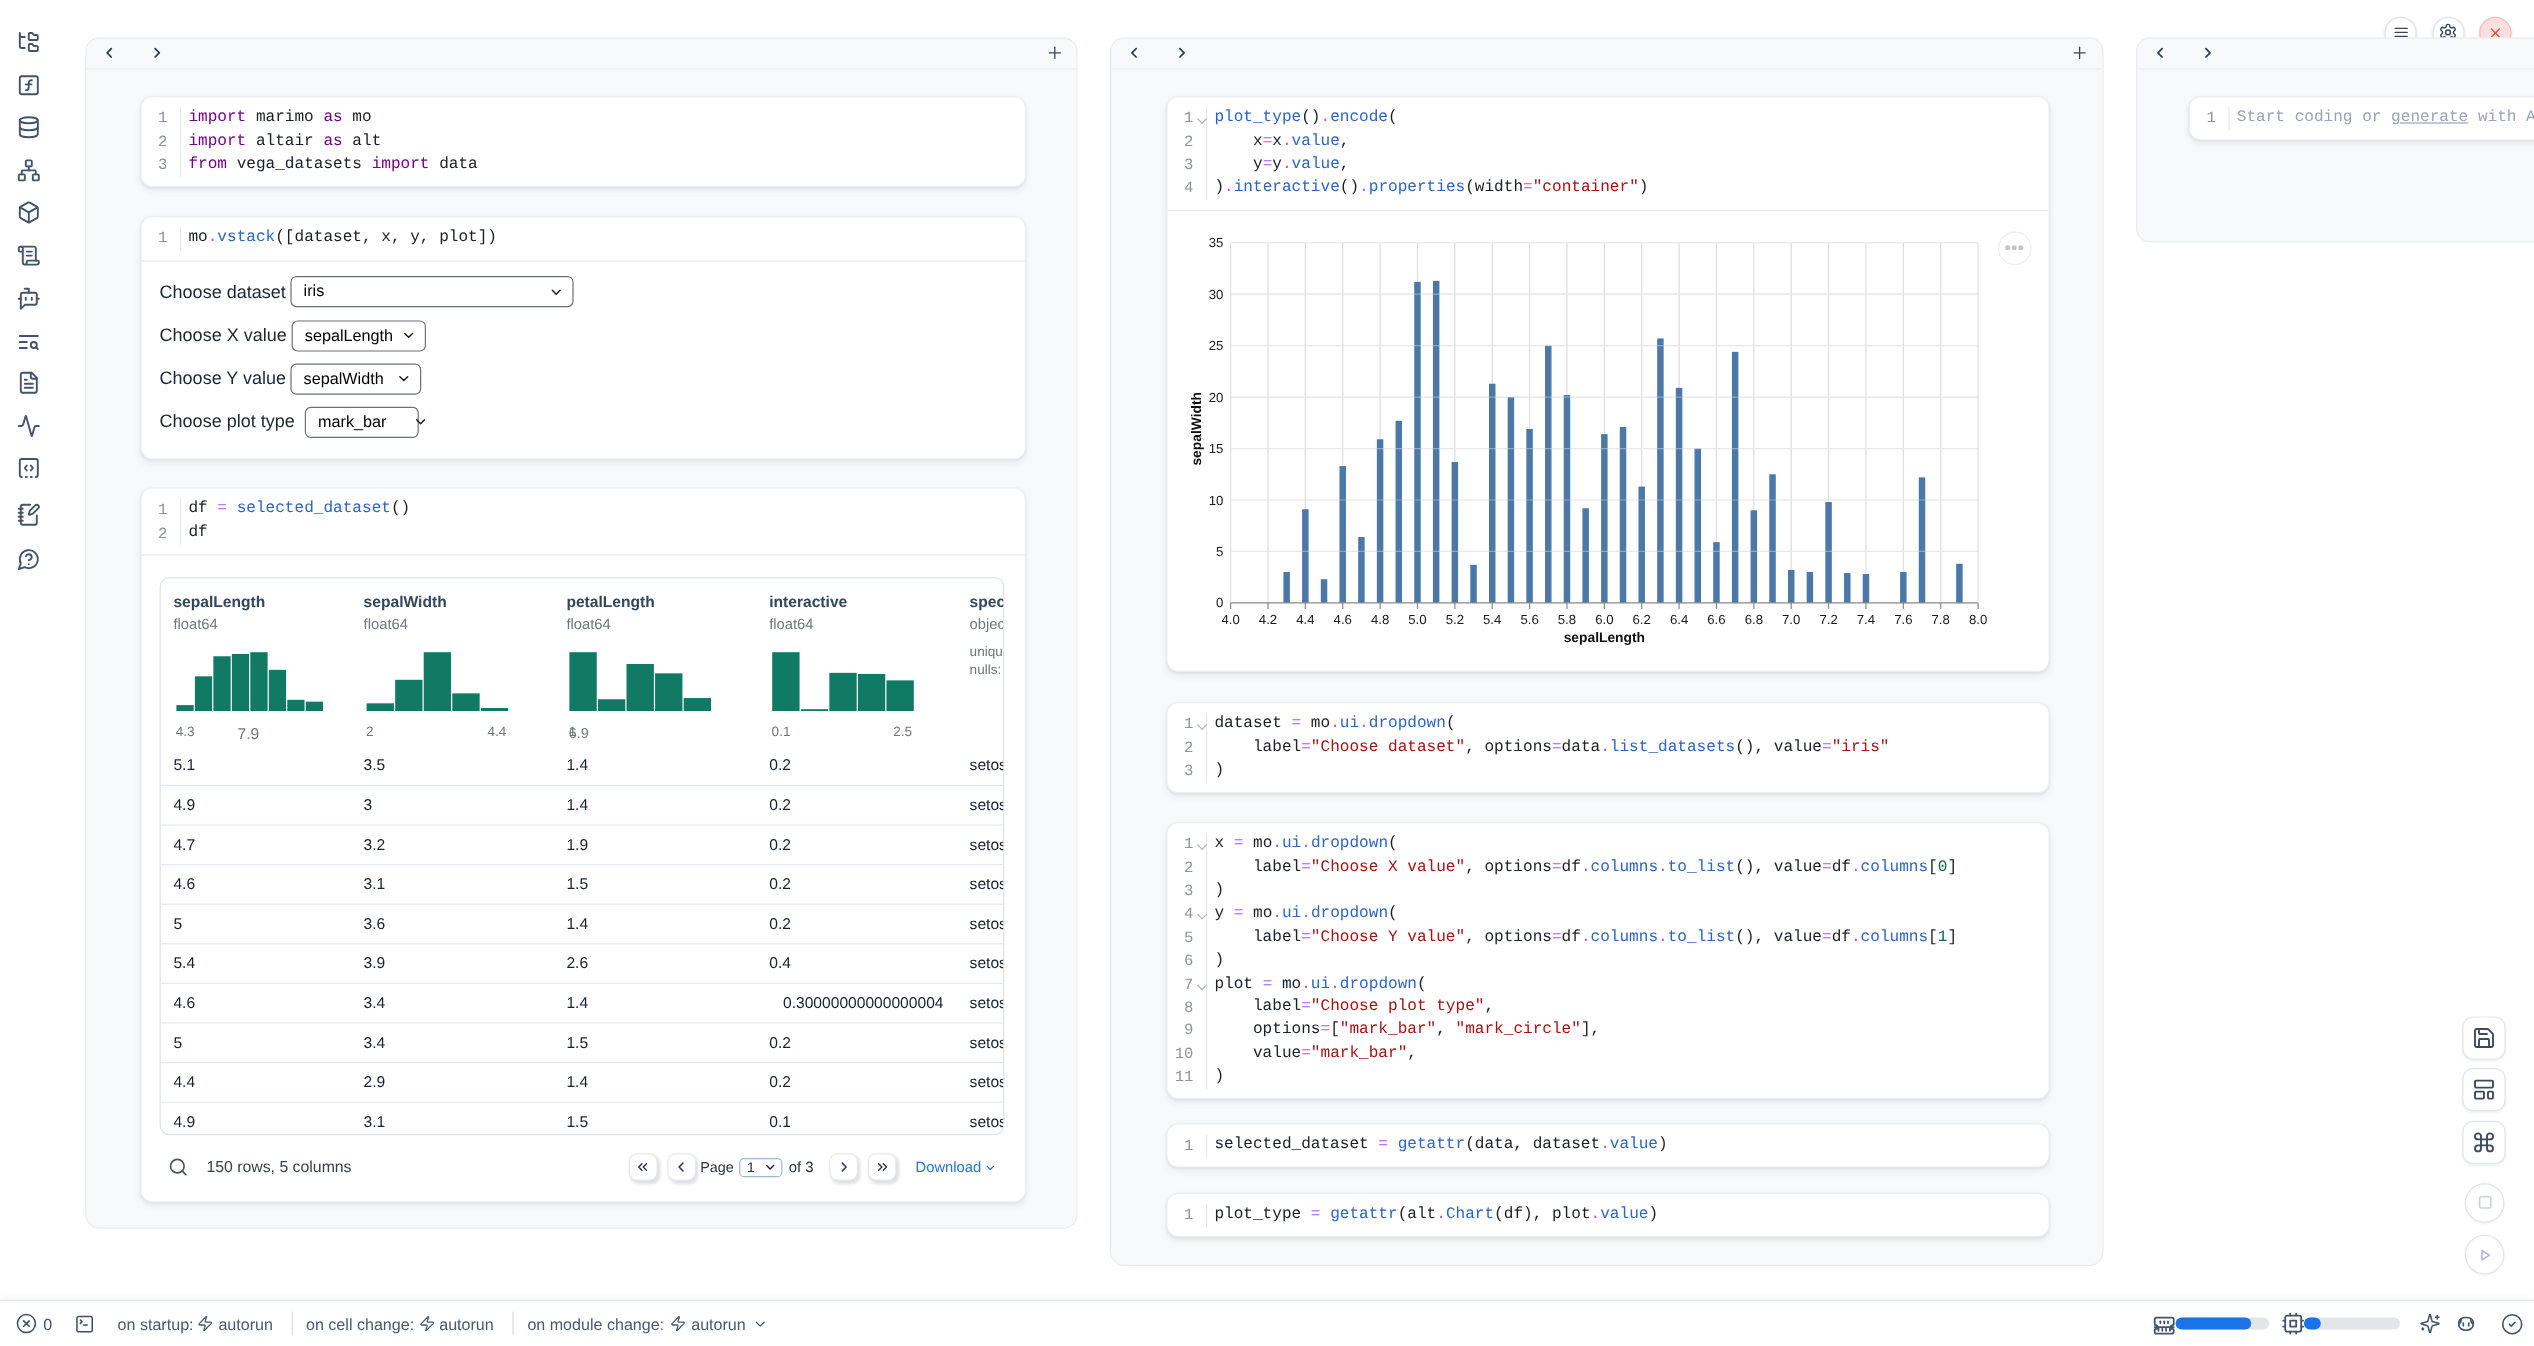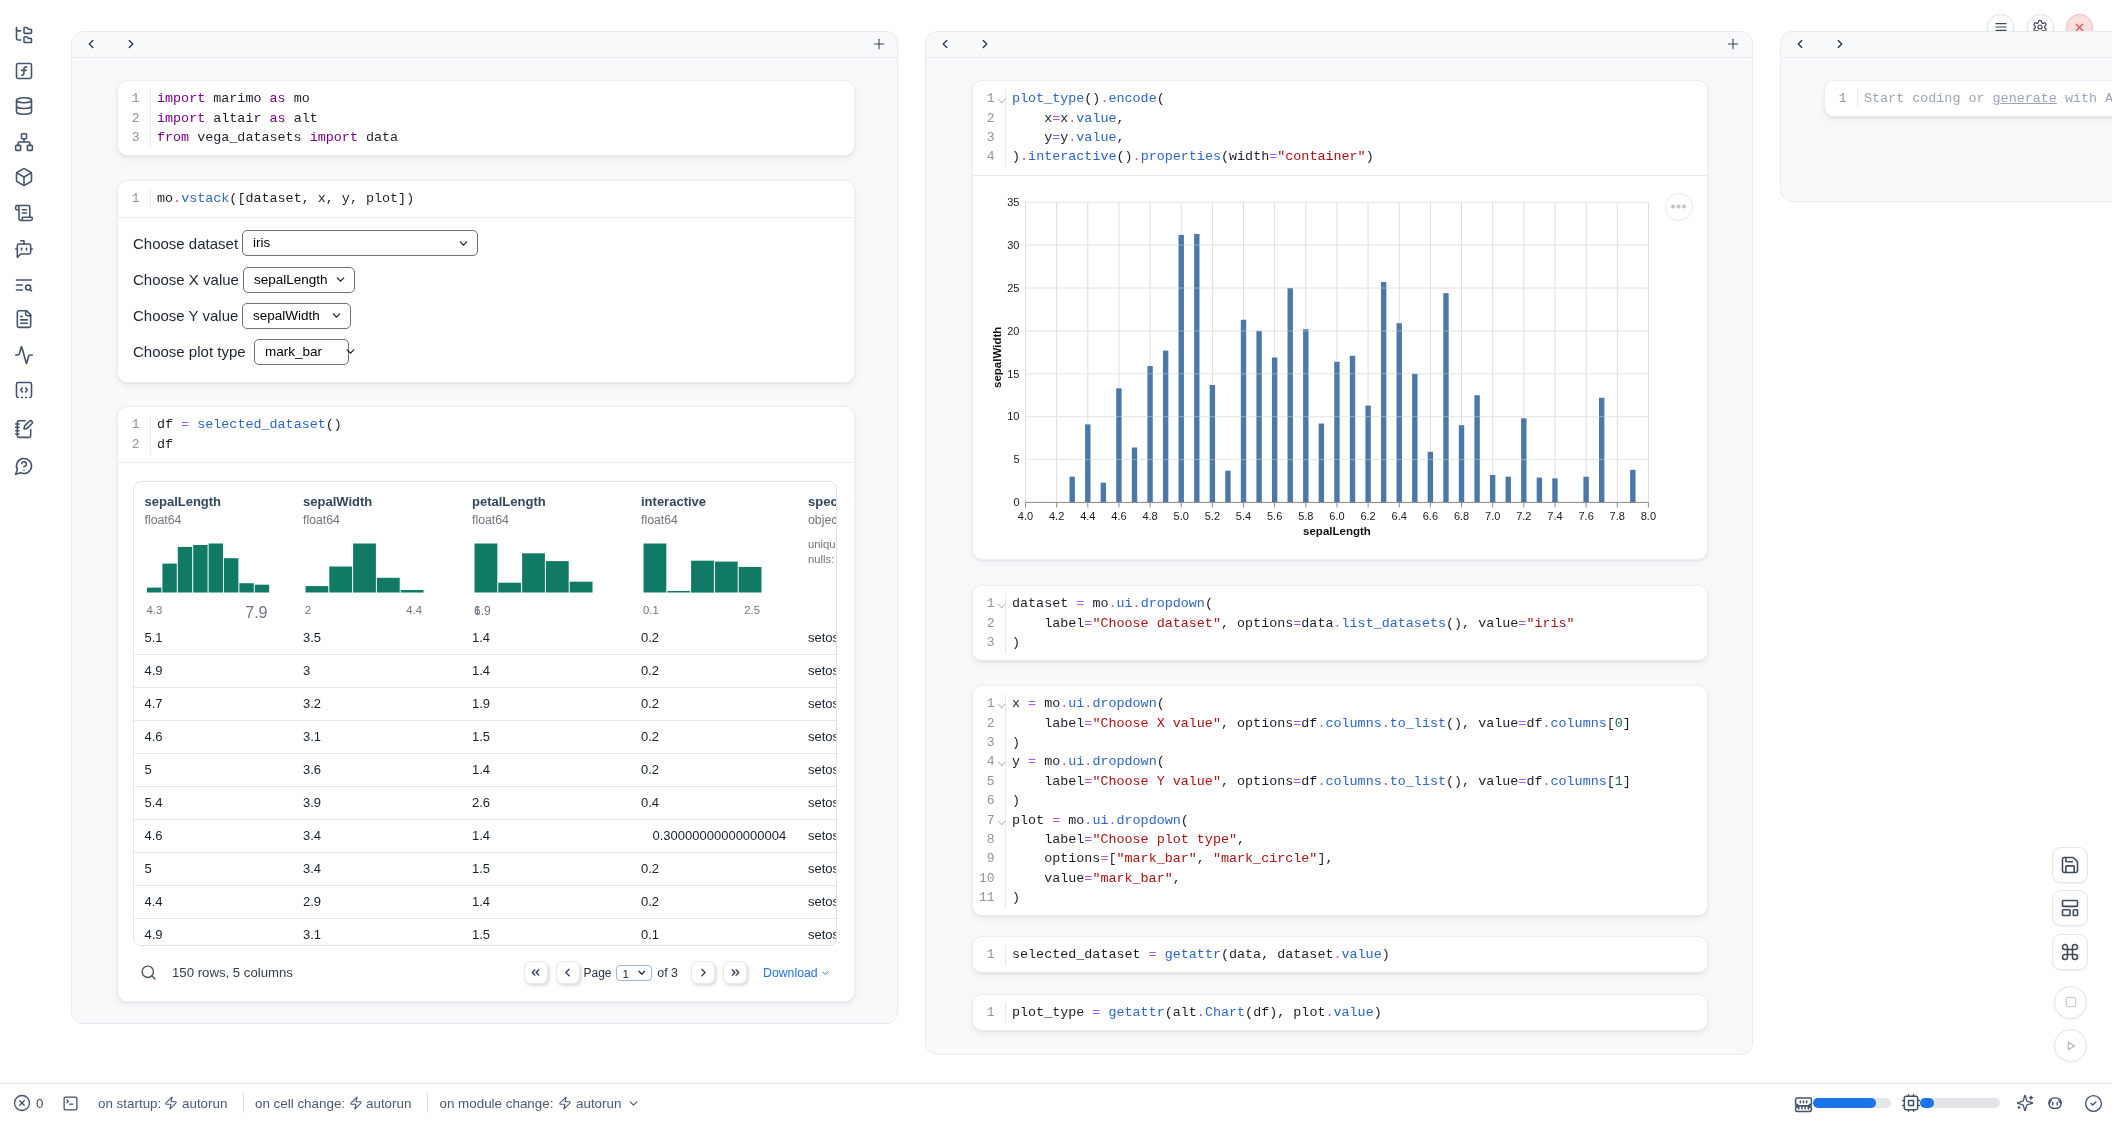--- a/index.html
+++ b/index.html
@@ -241,21 +241,21 @@
       <rect x="13.0" y="105.6" width="14.4" height="4.9" fill="#117a65"></rect>
       <rect x="28.4" y="81.6" width="14.4" height="28.9" fill="#117a65"></rect>
       <rect x="43.8" y="64.9" width="14.4" height="45.6" fill="#117a65"></rect>
       <rect x="59.2" y="63.0" width="14.4" height="47.5" fill="#117a65"></rect>
       <rect x="74.6" y="61.5" width="14.4" height="49.0" fill="#117a65"></rect>
       <rect x="90.0" y="76.2" width="14.4" height="34.3" fill="#117a65"></rect>
       <rect x="105.4" y="101.2" width="14.4" height="9.3" fill="#117a65"></rect>
       <rect x="120.8" y="102.7" width="14.4" height="7.8" fill="#117a65"></rect>
     </svg>
 <div class="ttxt" style="left:13px;top:122px;font-size:11.3px;color:#6f7680">4.3</div>
-<div class="ttxt" style="left:13px;top:122px;width:121px;text-align:right;font-size:16px;color:#6f7680">7.9</div>
+<div class="ttxt" style="left:13px;top:122px;width:121px;text-align:center;font-size:13px;color:#6f7680">7.9</div>
 <div class="ttxt" style="left:169.5px;top:12.5px;font-size:13px;font-weight:bold;color:#33475b">sepalWidth</div>
 <div class="ttxt" style="left:169.5px;top:31px;font-size:12.3px;color:#6f7680">float64</div>
 <svg class="abs" style="left:0;top:0" width="704.5" height="130">
       <rect x="171.5" y="104.1" width="22.8" height="6.4" fill="#117a65"></rect>
       <rect x="195.3" y="84.5" width="22.8" height="26.0" fill="#117a65"></rect>
       <rect x="219.1" y="61.5" width="22.8" height="49.0" fill="#117a65"></rect>
       <rect x="242.9" y="95.8" width="22.8" height="14.7" fill="#117a65"></rect>
       <rect x="266.7" y="108.0" width="22.8" height="2.5" fill="#117a65"></rect>
     </svg>
 <div class="ttxt" style="left:171.5px;top:122px;font-size:11.3px;color:#6f7680">2</div>

